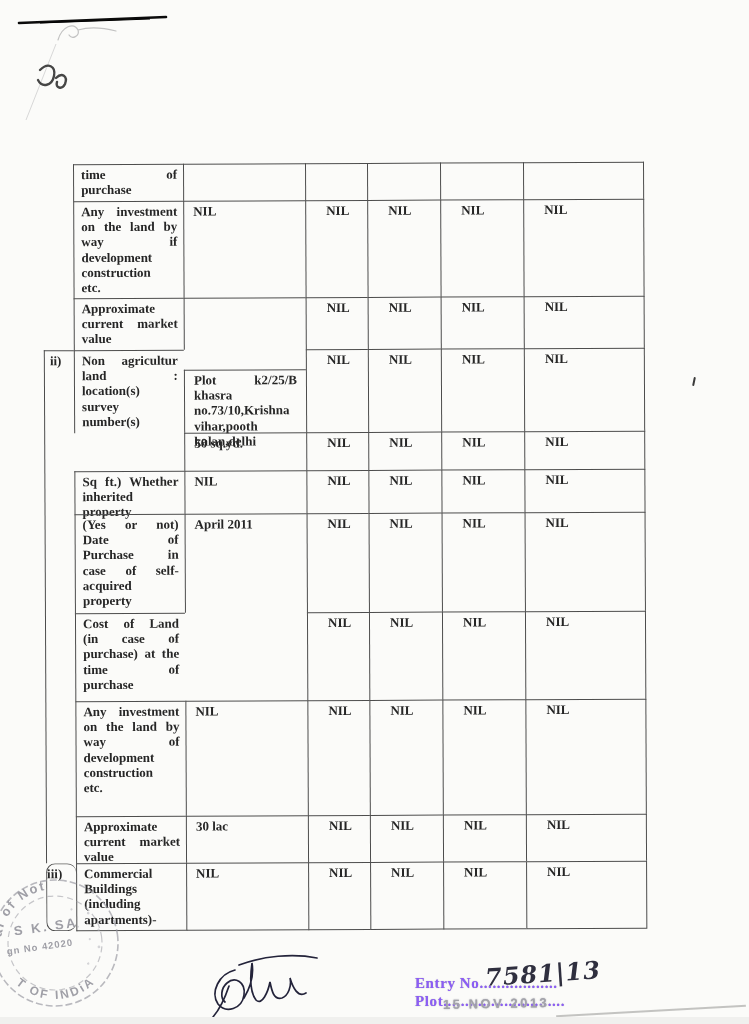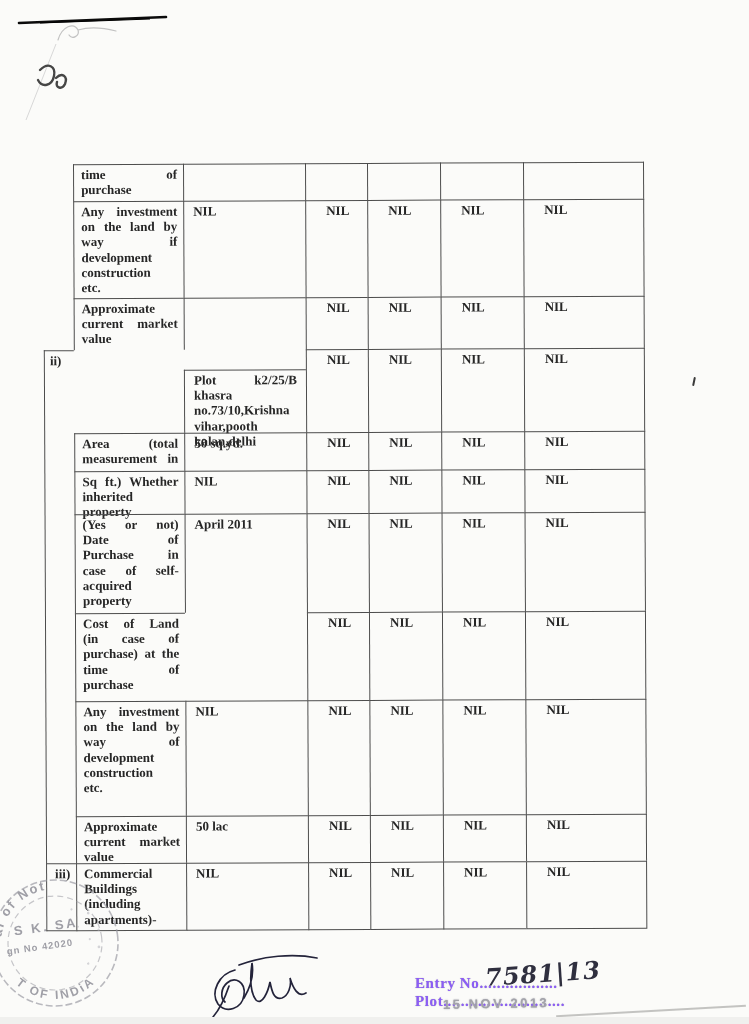--- a/index.html
+++ b/index.html
@@ -36,21 +36,21 @@
   .val{padding-left:9px;}
   .val.just{text-align:justify;text-align-last:justify;padding-right:9px;margin-top:20px;}
   .nil{padding-left:20px;}
   .gc2{grid-column:2}.gc3{grid-column:3}.gc4{grid-column:4}
   .gc5{grid-column:5}.gc6{grid-column:6}.gc7{grid-column:7;border-right:1px solid var(--line);}
   .gr1{grid-row:1}.gr2{grid-row:2}.gr3{grid-row:3}.gr4{grid-row:4}.gr5{grid-row:5}
   .gr6{grid-row:6}.gr7{grid-row:7}.gr8{grid-row:8}.gr9{grid-row:9}.gr10{grid-row:10}
   .gr11{grid-row:11;border-bottom:1px solid var(--line);}
   .ghost{grid-row:1/4;grid-column:1;border:none;}
   .idx-ii{grid-row:4/11;grid-column:1;padding-left:5px;}
-  .idx-iii{grid-row:11;grid-column:1;border-bottom:1px solid var(--line);padding-left:8px;}
+  .idx-iii{grid-row:11;grid-column:1;border-bottom:1px solid var(--line);padding-left:0;border-radius:9px;}
   
   .top-art{position:absolute;left:0;top:0;pointer-events:none;}
   .corner-mark{position:absolute;left:693px;top:377px;width:2px;height:9px;
     background:#3a3a3a;transform:rotate(12deg);border-radius:2px;}
   .bottom-strip{position:absolute;left:0;bottom:0;width:100%;height:7px;background:#f0f0ee;}
   .stray-line{position:absolute;left:556px;top:1010px;width:190px;height:1.5px;
     background:#b0b0ae;opacity:.75;transform:rotate(-3.2deg);}
   
   .notary-stamp{position:absolute;left:-20px;top:878px;opacity:.85;}
   .notary-stamp text{fill:var(--stamp);font-family:"Liberation Sans",sans-serif;}
@@ -116,32 +116,35 @@
 current market
 value</div>
     <div class="cell val gr3 gc3"></div>
     <div class="cell nil gr3 gc4">NIL</div>
     <div class="cell nil gr3 gc5">NIL</div>
     <div class="cell nil gr3 gc6">NIL</div>
     <div class="cell nil gr3 gc7">NIL</div>
 
     <div class="cell idx-ii">ii)</div>
 
+    <div class="cell lbl gr4 gc2">Non agricultur
+land :
+location(s)
+survey
+number(s)</div>
     <div class="cell val just gr4 gc3">Plot k2/25/B
 khasra
 no.73/10,Krishna
 vihar,pooth
 kalan,delhi</div>
     <div class="cell nil gr4 gc4">NIL</div>
     <div class="cell nil gr4 gc5">NIL</div>
     <div class="cell nil gr4 gc6">NIL</div>
     <div class="cell nil gr4 gc7">NIL</div>
 
-    <div class="cell lbl gr5 gc2">Area (total
-measurement in</div>
     <div class="cell val gr5 gc3">50 sq.yd.</div>
     <div class="cell nil gr5 gc4">NIL</div>
     <div class="cell nil gr5 gc5">NIL</div>
     <div class="cell nil gr5 gc6">NIL</div>
     <div class="cell nil gr5 gc7">NIL</div>
 
     <div class="cell lbl gr6 gc2">Sq ft.) Whether
 inherited
 property</div>
     <div class="cell val gr6 gc3">NIL</div>
@@ -180,21 +183,21 @@
 etc.</div>
     <div class="cell val gr9 gc3">NIL</div>
     <div class="cell nil gr9 gc4">NIL</div>
     <div class="cell nil gr9 gc5">NIL</div>
     <div class="cell nil gr9 gc6">NIL</div>
     <div class="cell nil gr9 gc7">NIL</div>
 
     <div class="cell lbl gr10 gc2">Approximate
 current market
 value</div>
-    <div class="cell val gr10 gc3">50 lac</div>
+    <div class="cell val gr10 gc3">30 lac</div>
     <div class="cell nil gr10 gc4">NIL</div>
     <div class="cell nil gr10 gc5">NIL</div>
     <div class="cell nil gr10 gc6">NIL</div>
     <div class="cell nil gr10 gc7">NIL</div>
 
     <div class="cell idx-iii">iii)</div>
     <div class="cell lbl gr11 gc2">Commercial
 Buildings
 (including
 apartments)-</div>

